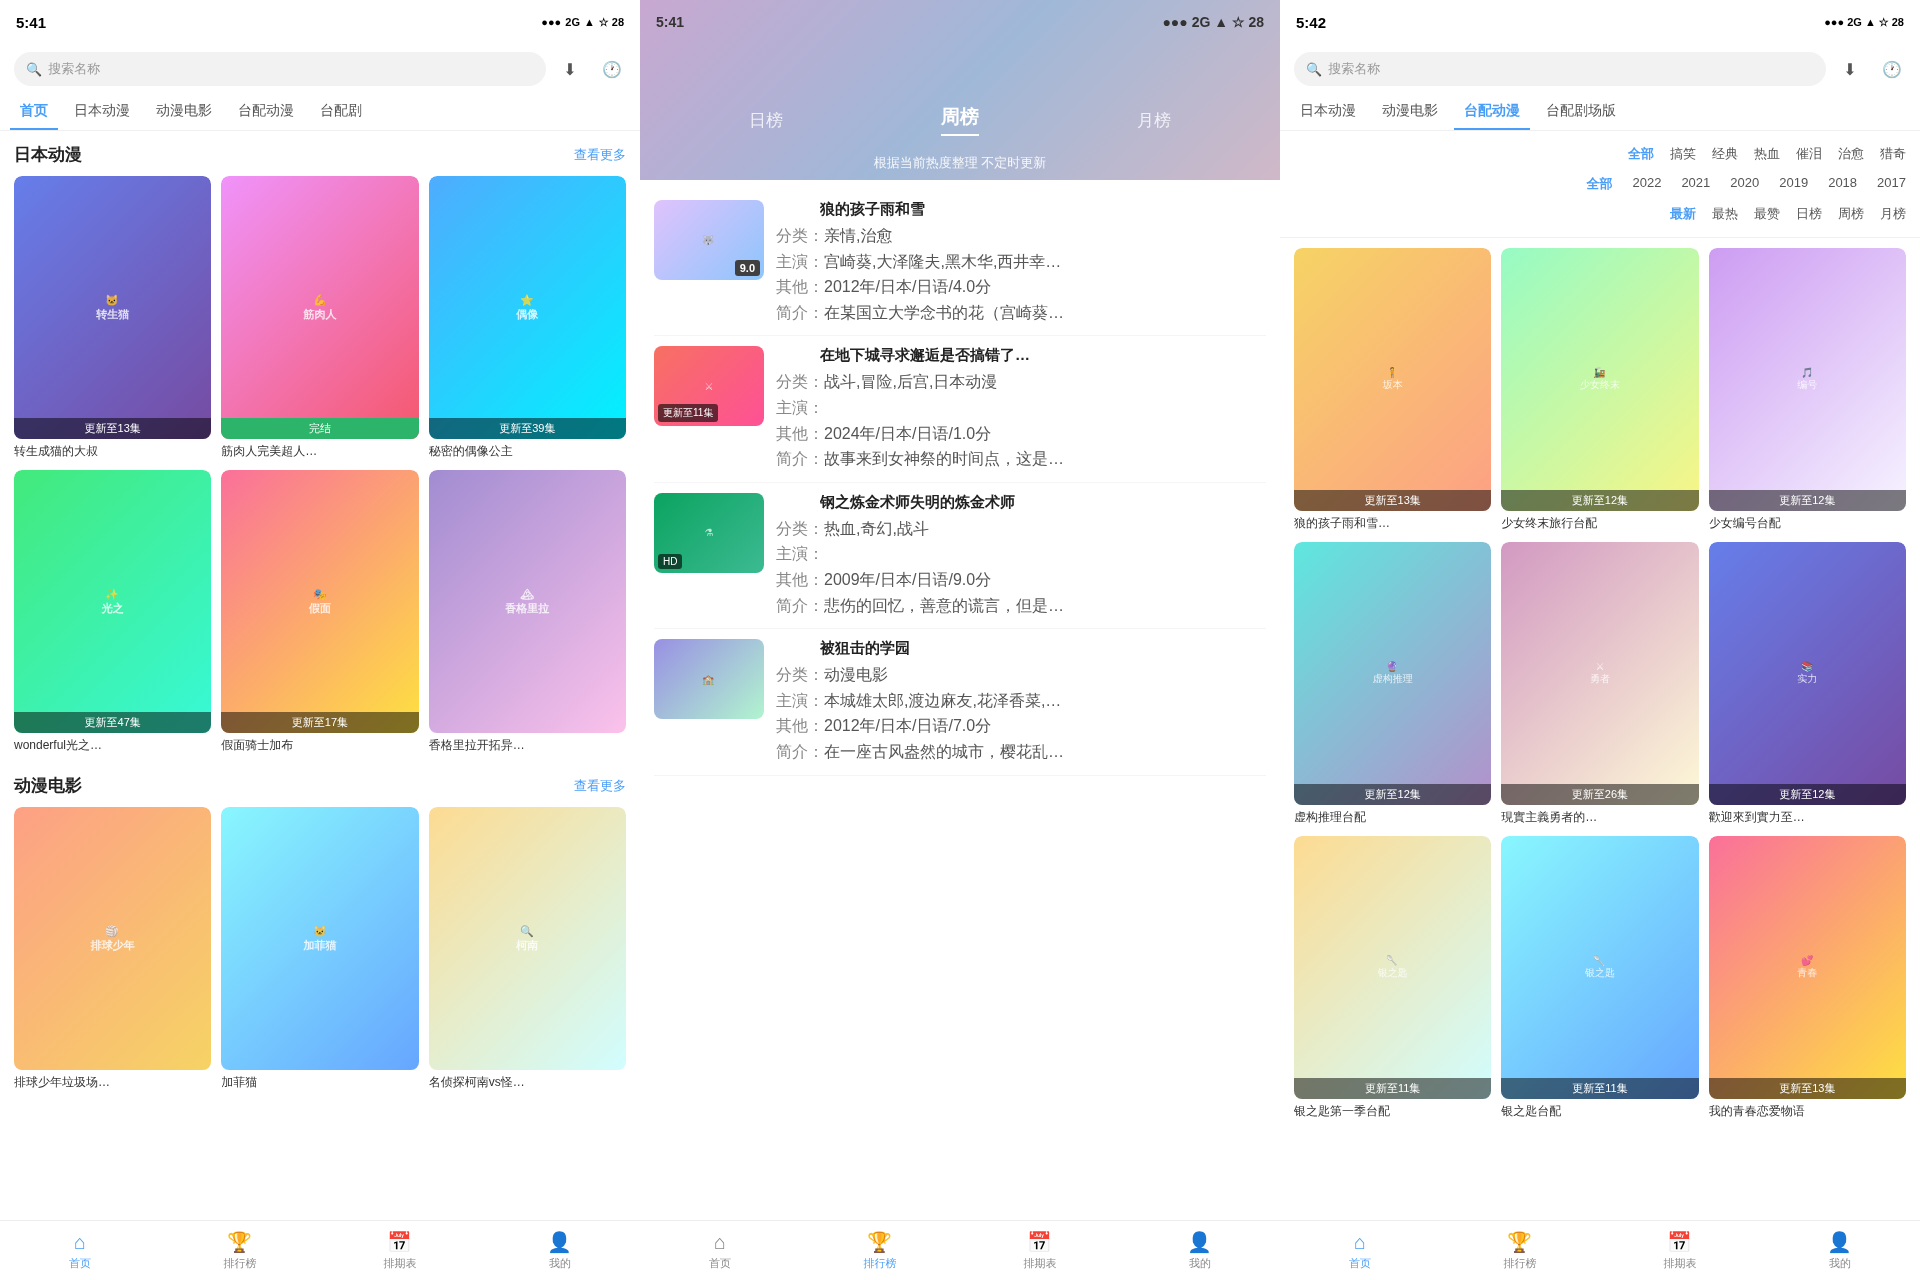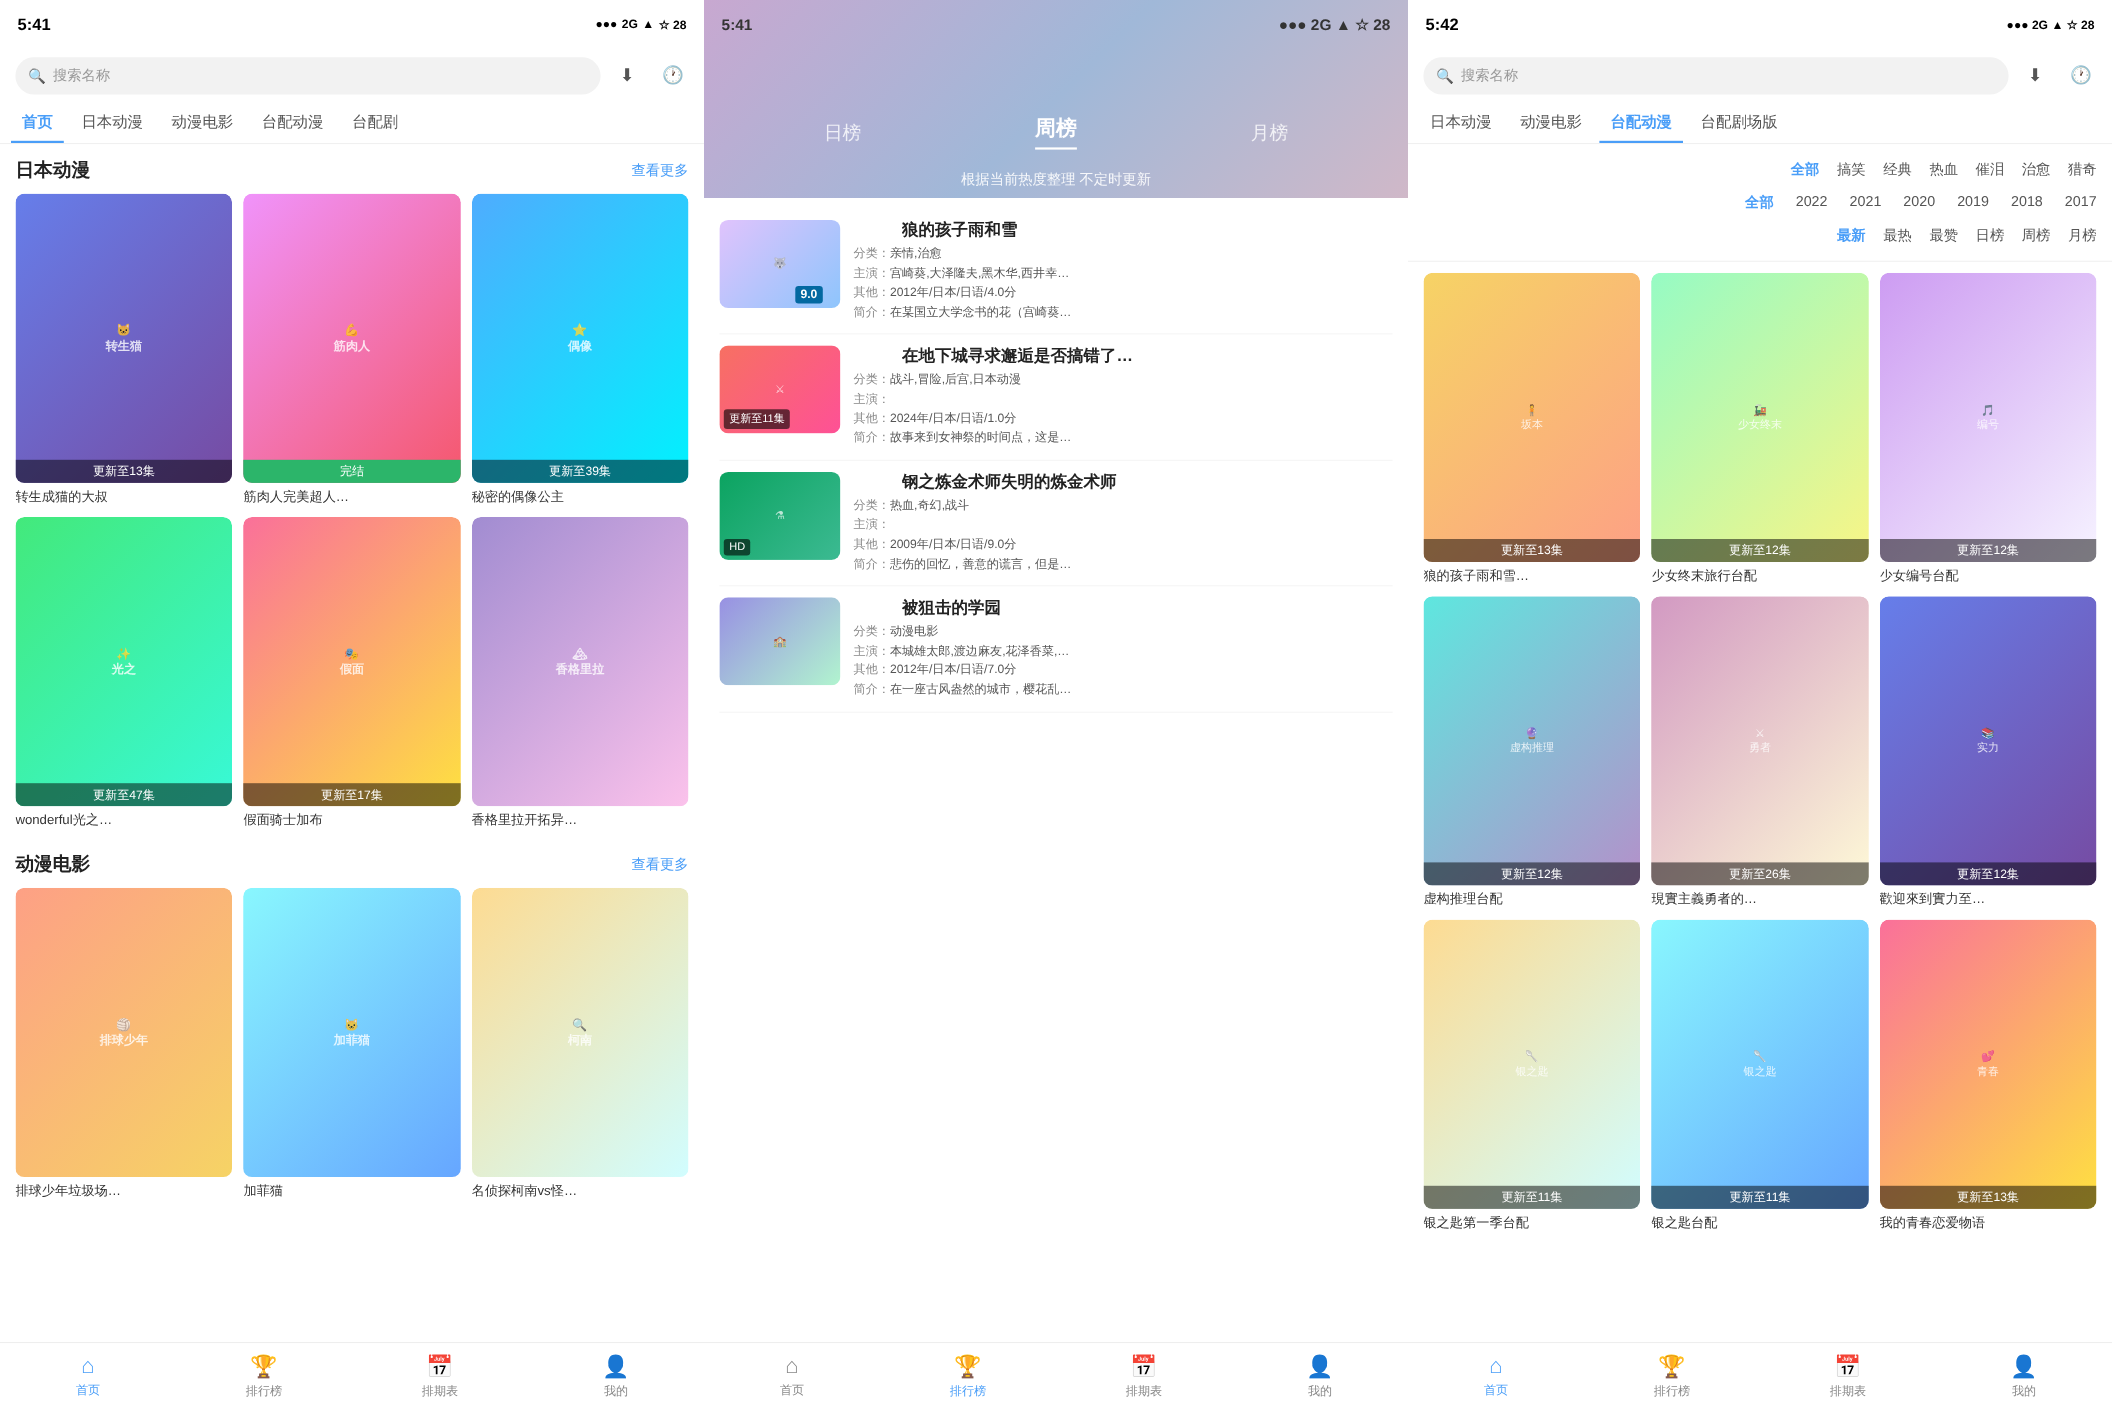--- a/index.html
+++ b/index.html
@@ -284,41 +284,41 @@
       left: 4px;
       background: rgba(0,0,0,0.6);
       color: #fff;
       font-size: 10px;
       padding: 2px 5px;
       border-radius: 3px;
     }
     .rank-score {
       position: absolute;
       bottom: 4px;
-      right: 16px;
-      background: #0369a1;
+      right: 4px;
+      background: #404040;
       color: #fff;
       font-size: 11px;
       font-weight: 700;
       padding: 2px 5px;
       border-radius: 3px;
     }
     .rank-info { flex: 1; }
     .rank-title {
       font-size: 15px;
       font-weight: 600;
       color: #222;
       margin-bottom: 4px;
       overflow: hidden;
       text-overflow: ellipsis;
       white-space: nowrap;
       margin-left: 44px;
     }
     .rank-meta {
-      font-size: 11px;
+      font-size: 16px;
       color: #888;
       line-height: 1.6;
     }
     .rank-meta span { color: #555; }
 
     
     .panel3 {
       width: 640px;
       height: 1280px;
       background: #fff;

